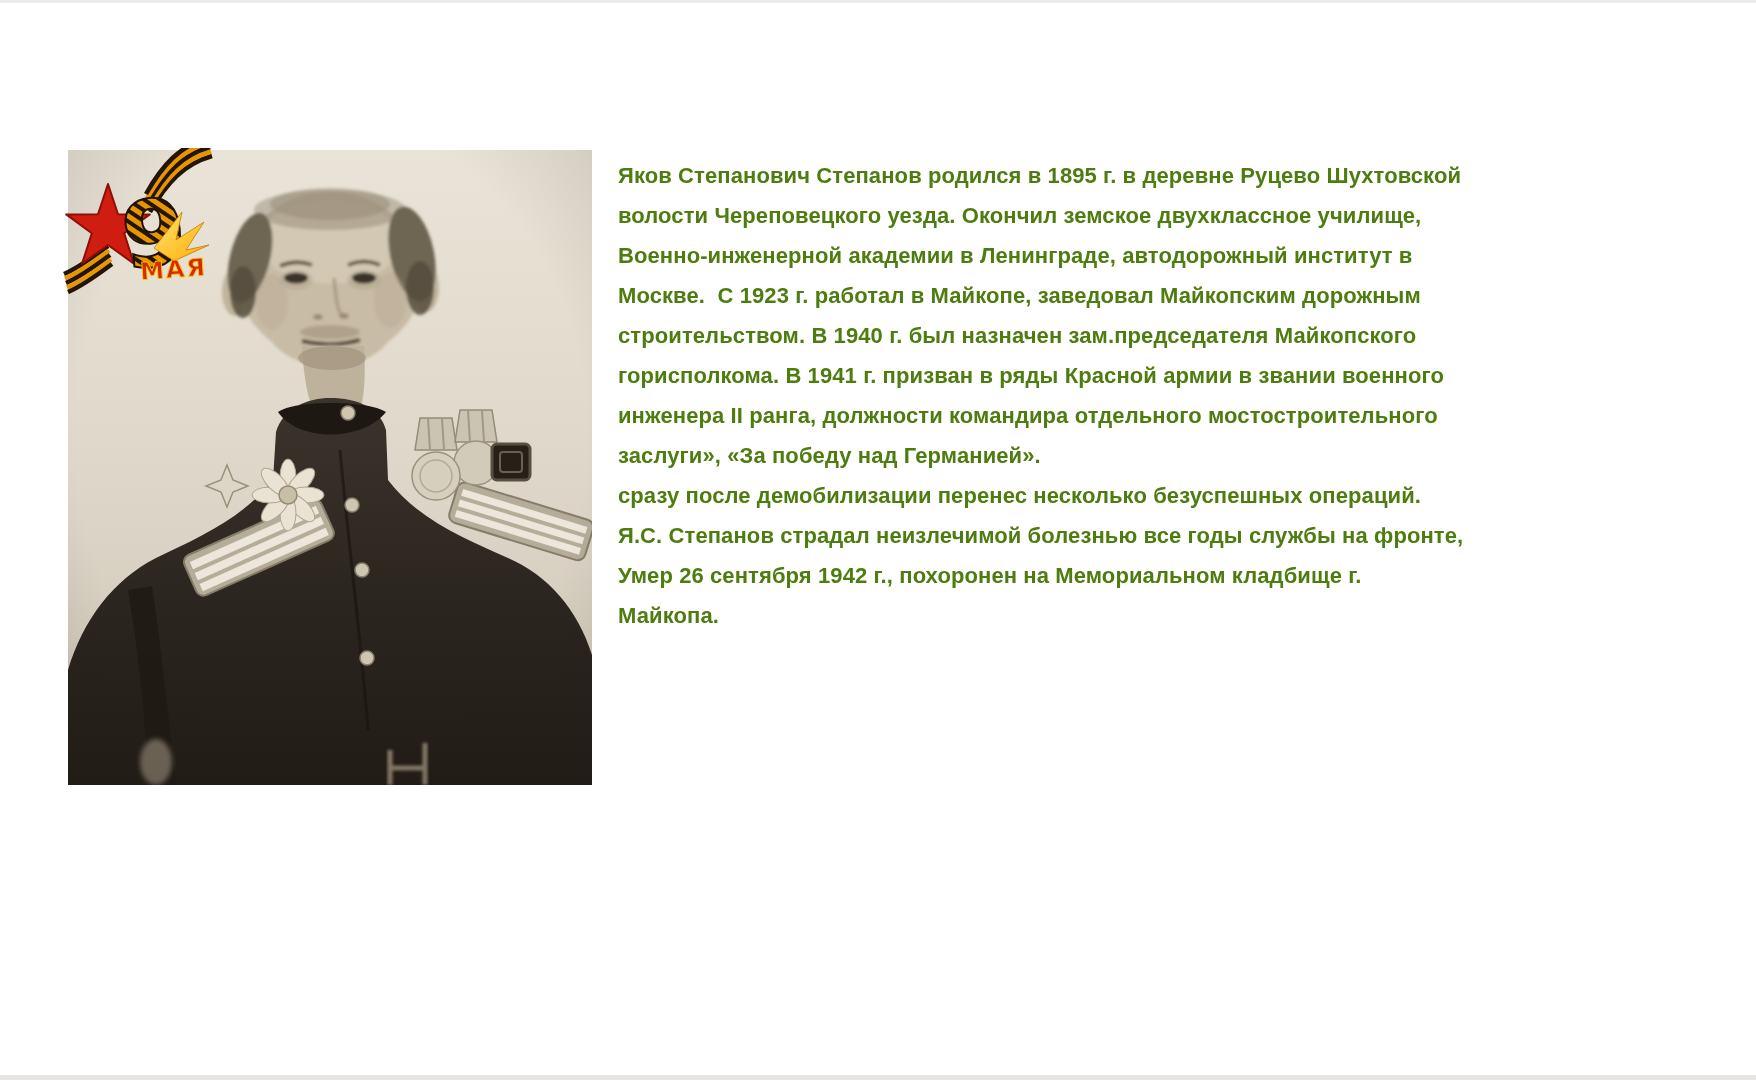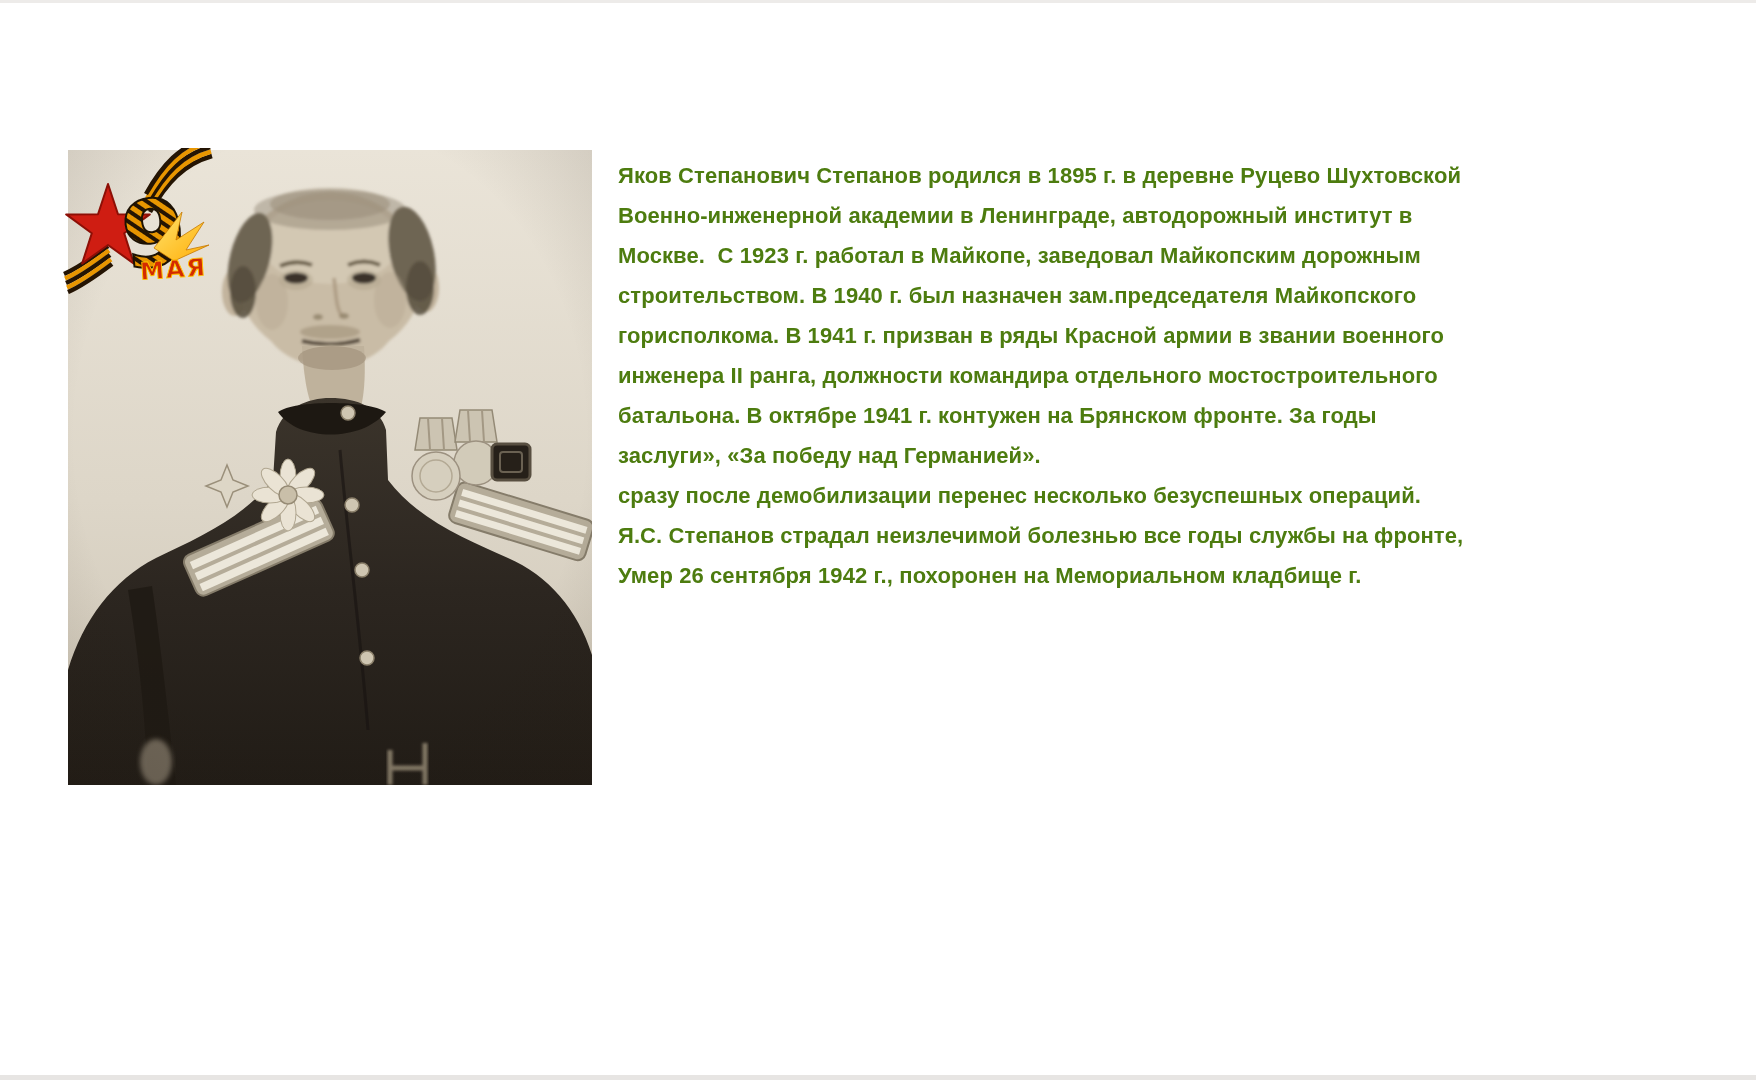--- a/index.html
+++ b/index.html
@@ -211,24 +211,25 @@
       <text x="60" y="118" font-family="DejaVu Sans, sans-serif" font-size="92" font-weight="bold" fill="url(#georibbon)" stroke="#1d1203" stroke-width="2" transform="rotate(-6 90 85)">9</text>
 
       <path d="M92,100 L120,64 L114,92 L142,74 L124,102 L147,97 L112,113 Z" fill="url(#goldGrad)" stroke="#c77800" stroke-width="0.8"></path>
 
       <text x="78" y="130" font-family="DejaVu Sans, sans-serif" font-size="24" font-weight="bold" letter-spacing="2" fill="#d32b00" stroke="#ffc400" stroke-width="0.9" transform="rotate(-4 105 120)">МАЯ</text>
     </svg>
   </figure>
 
   <div class="bio">
     <div class="line">Яков Степанович Степанов родился в 1895 г. в деревне Руцево Шухтовской</div>
+    <div class="line">волости Череповецкого уезда. Окончил земское двухклассное училище,</div>
     <div class="line">Военно-инженерной академии в Ленинграде, автодорожный институт в</div>
     <div class="line">Москве.  С 1923 г. работал в Майкопе, заведовал Майкопским дорожным</div>
     <div class="line">строительством. В 1940 г. был назначен зам.председателя Майкопского</div>
     <div class="line">горисполкома. В 1941 г. призван в ряды Красной армии в звании военного</div>
     <div class="line">инженера II ранга, должности командира отдельного мостостроительного</div>
-    <div class="line">батальона. В октябре 1941 г. контужен на Брянском фронте. За годы</div>
     <div class="line">заслуги», «За победу над Германией».</div>
     <div class="line">сразу после демобилизации перенес несколько безуспешных операций.</div>
     <div class="line">Я.С. Степанов страдал неизлечимой болезнью все годы службы на фронте,</div>
     <div class="line">Умер 26 сентября 1942 г., похоронен на Мемориальном кладбище г.</div>
+    <div class="line">Майкопа.</div>
   </div>
 </div>
 
 </body></html>

